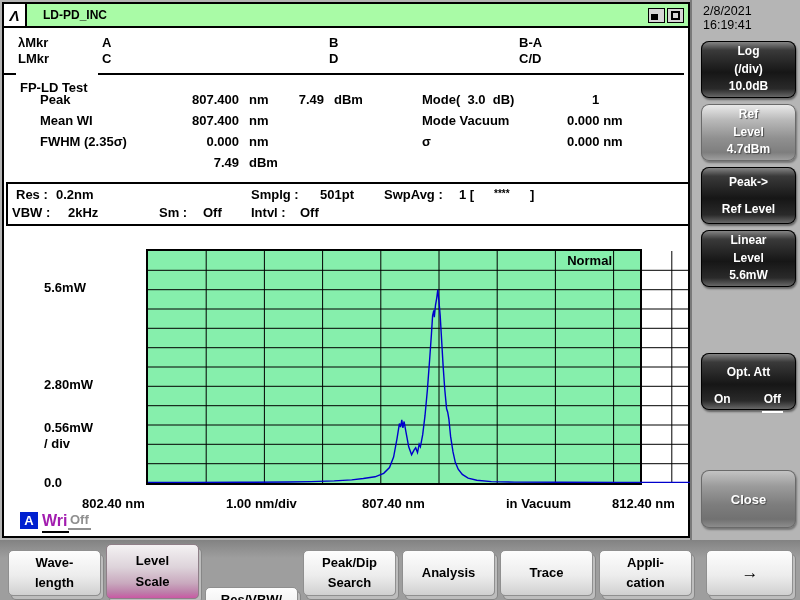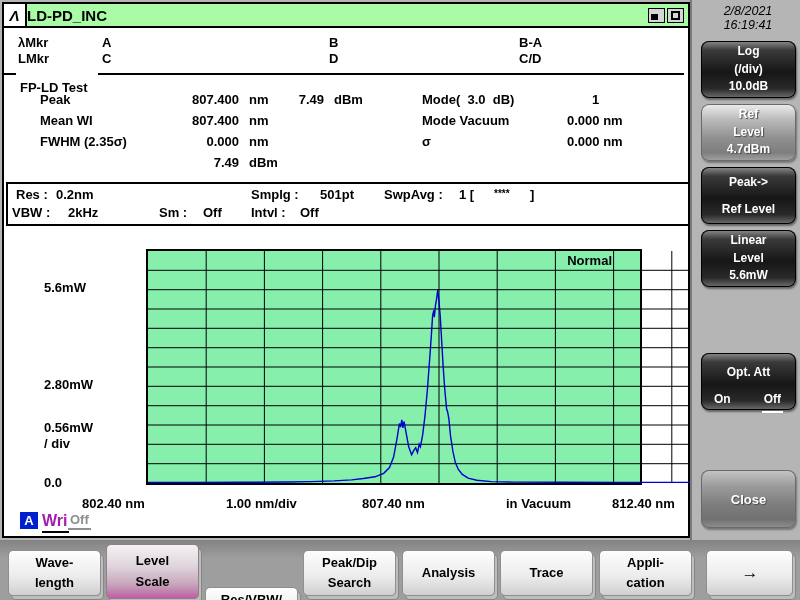--- a/index.html
+++ b/index.html
@@ -6,42 +6,42 @@
   body { background:#b4b4b4; font-family:"Liberation Sans", sans-serif; }
   #screen { position:relative; width:800px; height:600px; background:#b4b4b4; overflow:hidden; }
   .abs { position:absolute; }
   .t { position:absolute; font-weight:bold; font-size:13px; color:#000; white-space:pre; }
   .t-sm { position:absolute; font-weight:bold; font-size:10px; color:#000; white-space:pre; }
 
   
   #main-panel { left:2px; top:2px; width:688px; height:536px; background:#fff; border:2px solid #000; }
   #titlebar { left:0; top:0; width:100%; height:24px; background:#a9fba6; border-bottom:2px solid #000; display:flex; align-items:center; }
   #logo-box { width:23px; height:100%; background:#fff; border-right:2px solid #000; display:flex; align-items:center; justify-content:center; font-weight:bold; font-style:italic; font-size:15px; }
-  #win-title { margin-left:0; font-weight:bold; font-size:15px; }
+  #win-title { margin-left:16px; font-weight:bold; font-size:12px; }
   #win-btns { margin-left:auto; margin-right:4px; display:flex; gap:2px; }
   .win-btn { width:17px; height:15px; background:#d6d6d6; border:1px solid #000; position:relative; }
   .win-btn .sq-fill { position:absolute; left:2px; bottom:2px; width:7px; height:6px; background:#000; }
   .win-btn .sq-hollow { position:absolute; left:3px; top:2px; width:9px; height:9px; border:2px solid #000; }
 
   .hline { position:absolute; height:2px; background:#000; }
 
   #settings-box { left:2px; top:178px; width:684px; height:44px; border:2px solid #000; background:#fff; }
 
   #plot { left:96px; top:245px; width:496px; height:236px; border:2px solid #000; background:#86efac;margin-left:46px; }
   #plot svg { display:block; }
   #normal-label { position:absolute; right:28px; top:2px; font-weight:bold; font-size:13px; }
 
   
   #trace-a-box { left:16px; top:508px; width:18px; height:17px; background:#0020d0; color:#fff; font-weight:bold; font-size:13px; text-align:center; line-height:17px; }
   #trace-wri { left:38px; top:508px; font-weight:bold; font-size:16px; color:#a21caf; border-bottom:2px solid #000; padding:0 2px 1px 0; }
   #trace-off { left:64px; top:508px; font-weight:bold; font-size:13px; color:#8f8f8f; border-bottom:2px solid #8f8f8f; padding:0 2px 1px 2px; }
 
   
   #sidebar { left:690px; top:0; width:110px; height:540px; background:#b5b5b5; border-left:2px solid #7a7a7a; }
-  #datetime { position:absolute; right:7px; top:4px; width:90px; text-align:center; font-size:12.5px; color:#000; line-height:14px;font-style:italic; }
+  #datetime { position:absolute; right:7px; top:4px; width:90px; text-align:left; font-size:12.5px; color:#000; line-height:14px; }
   .sb-btn { position:absolute; left:11px; width:95px; height:57px; border-radius:8px; color:#fff; font-weight:bold; font-size:12px; text-align:center; white-space:pre-line; display:flex; align-items:center; justify-content:center; cursor:pointer; }
   .sb-dark { background:linear-gradient(180deg,#8d8d8d 0%,#3a3a3a 16%,#161616 55%,#2a2a2a 84%,#6f6f6f 100%); box-shadow:inset 0 0 0 1px #000, 1px 2px 2px rgba(0,0,0,.45); line-height:1.45; }
   .sb-light { background:linear-gradient(180deg,#ededed 0%,#b9b9b9 28%,#909090 60%,#7e7e7e 85%,#a2a2a2 100%); box-shadow:inset 0 0 0 1px #6a6a6a, 1px 2px 2px rgba(0,0,0,.35); text-shadow:1px 1px 1px #4a4a4a; line-height:1.45; }
   .sb-gap2 { line-height:2.2; }
   #btn-opt-att { flex-direction:column; justify-content:flex-start; padding-top:11px; }
   #opt-att-row { display:flex; width:100%; justify-content:space-between; padding:10px 13px 0 13px; }
   #opt-att-off { border-bottom:2px solid #fff; padding:0 2px 2px 2px; }
   #btn-close { background:linear-gradient(180deg,#c6c6c6 0%,#9b9b9b 28%,#7d7d7d 60%,#717171 85%,#909090 100%); box-shadow:inset 0 0 0 1px #6a6a6a, 1px 2px 2px rgba(0,0,0,.35); text-shadow:1px 1px 1px #4a4a4a; font-size:13px; }
 
   

